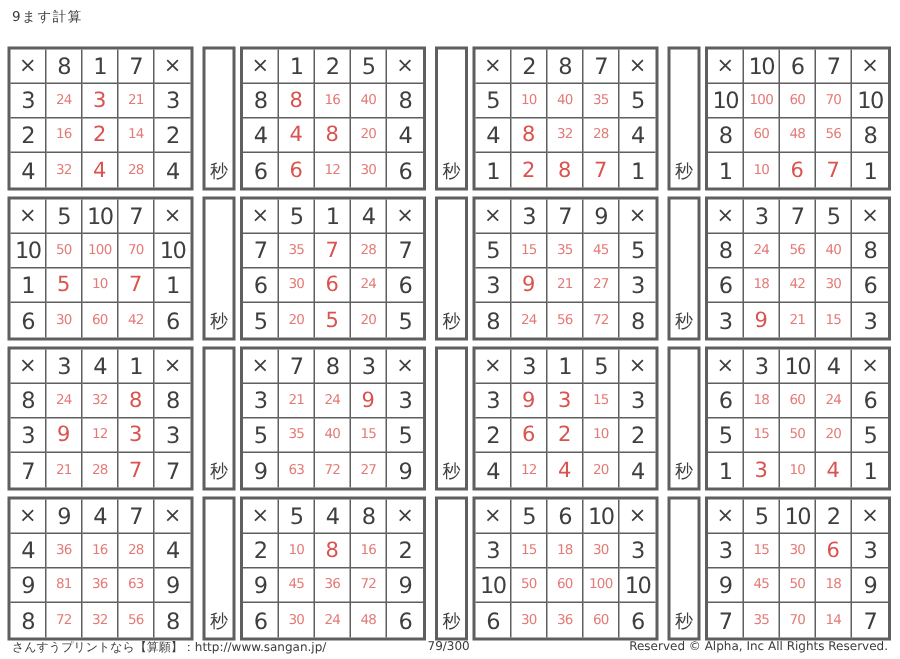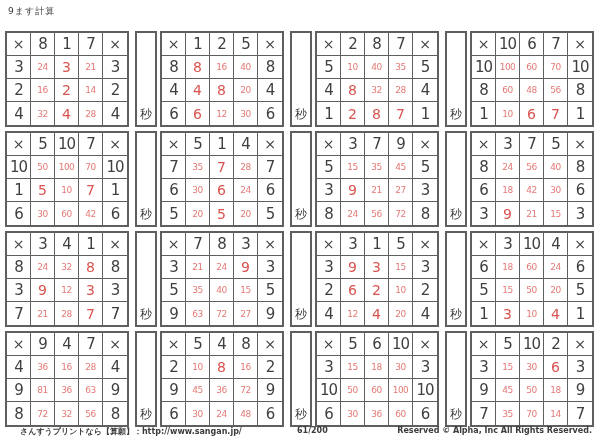--- a/index.html
+++ b/index.html
@@ -40,22 +40,22 @@
   .ans.big{font-size:14px;color:var(--red,#d9534f);}
   .ans.small{font-size:9px;color:var(--redlight,#e47a76);letter-spacing:-0.5px;}
   .timer{
     width:18px;height:92px;
     border:2px solid var(--border,#5f5f5f);
     display:flex;align-items:flex-end;justify-content:center;
     background:#fff;
   }
   .sec{font-size:12px;color:var(--dark,#3f3f3f);padding-bottom:2px;}
   .footer{
-    position:absolute;left:12px;right:0;top:424px;height:14px;
-    font-size:8px;color:#3c3c3c;font-weight:bold;
+    position:absolute;left:0;right:0;top:424px;height:14px;
+    font-size:8px;color:#3c3c3c;
   }
   .footer .fl{position:absolute;left:8px;top:2px;}
   .footer .fc{position:absolute;left:285px;top:2px;}
   .footer .fr{position:absolute;right:8px;top:2px;}
 </style>
 </head>
 <body>
 
 <div class="sheet">
   <div class="title">9ます計算</div>
@@ -476,16 +476,16 @@
           <div class="cell num">7</div>
           <div class="cell ans small">35</div>
           <div class="cell ans small">70</div>
           <div class="cell ans small">14</div>
           <div class="cell num">7</div>
         </div>
       </div>
     </div>
   <div class="footer">
     <span class="fl">さんすうプリントなら【算願】：http://www.sangan.jp/</span>
-    <span class="fc">61/200</span>
+    <span class="fc">79/300</span>
     <span class="fr">Reserved © Alpha, Inc All Rights Reserved.</span>
   </div>
 </div>
 
 </body></html>

